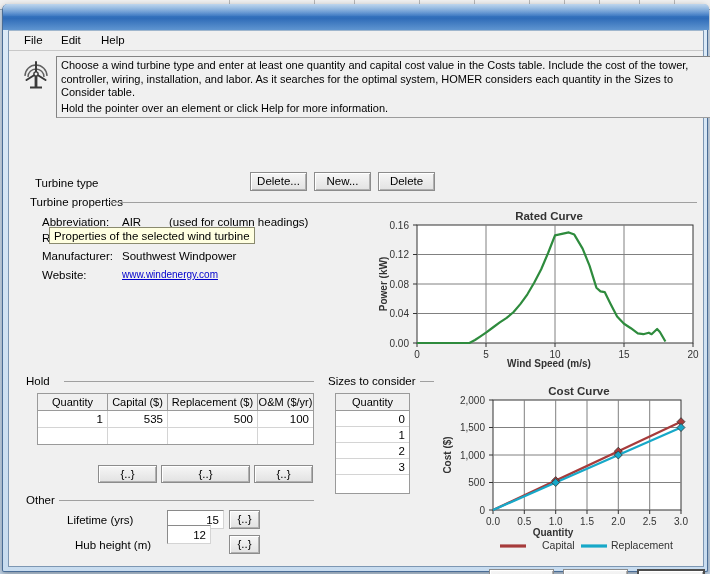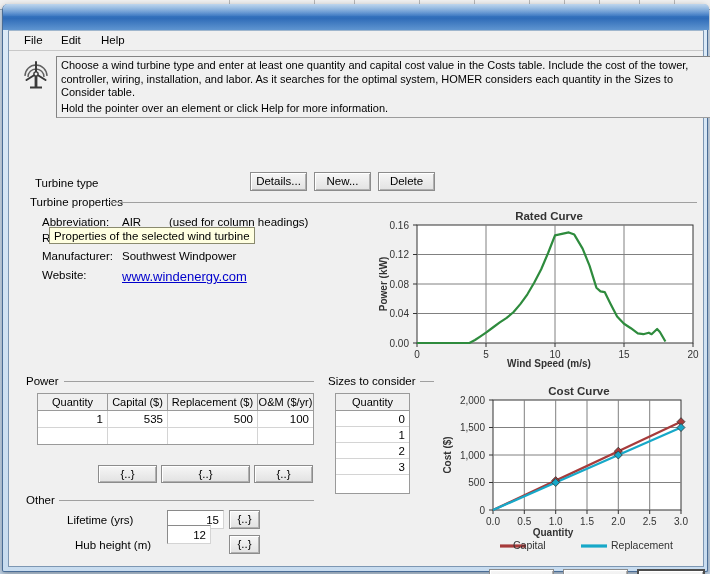--- a/index.html
+++ b/index.html
@@ -64,21 +64,21 @@
        box-shadow:inset 1px 1px 0 #fff, inset -1px -1px 0 #b0b0b0;}
   .btn.focus{border:2px solid #4d4d4d;}
   #btn-details{left:241px;top:141px;width:57px;height:19px;line-height:17px;}
   #btn-new{left:305px;top:141px;width:57px;height:19px;line-height:17px;}
   #btn-delete{left:369px;top:141px;width:57px;height:19px;line-height:17px;}
   
   .group-line{position:absolute;height:1px;background:#a0a0a0;}
   .group-title{position:absolute;font-size:11.5px;color:#000;background:#f0f0f0;padding:0 3px;}
   
   .prop-label{position:absolute;font-size:11.5px;color:#000;}
-  #website-link{position:absolute;font-size:13px;color:#0000cc;text-decoration:underline;}
+  #website-link{position:absolute;font-size:10px;color:#0000cc;text-decoration:underline;}
   #tooltip{position:absolute;left:40px;top:196px;height:17px;line-height:16px;
            background:#ffffe1;border:1px solid #8a8a6e;font-size:11.5px;color:#000;
            padding:0 4px;white-space:nowrap;box-sizing:border-box;}
   
   .chart-title{position:absolute;font-size:11.5px;font-weight:bold;color:#333;text-align:center;}
   .axis-label{position:absolute;font-size:10px;font-weight:bold;color:#333;}
   
   .tbl{position:absolute;border:1px solid #9a9a9a;background:#fff;box-sizing:border-box;}
   .tbl .hdr{background:#f0f0f0;font-size:11px;text-align:center;color:#000;
             border-right:1px solid #9a9a9a;border-bottom:1px solid #9a9a9a;box-sizing:border-box;}
@@ -140,21 +140,21 @@
       <circle cx="16" cy="16" r="2.1" fill="#efefef" stroke="#3a3a3a" stroke-width="1.4"></circle>
       <rect x="10" y="28.5" width="12" height="2" fill="#3a3a3a"></rect>
     </svg>
 
     <div id="descpanel">
       <div id="desc-text">Choose a wind turbine type and enter at least one quantity and capital cost value in the Costs table. Include the cost of the tower, controller, wiring, installation, and labor. As it searches for the optimal system, HOMER considers each quantity in the Sizes to Consider table.</div>
       <div id="desc-text2">Hold the pointer over an element or click Help for more information.</div>
     </div>
 
     <div id="ttype-label">Turbine type</div>
-    <div class="btn" id="btn-details">Details...</div>
+    <div class="btn" id="btn-details">Delete...</div>
     <div class="btn" id="btn-new">New...</div>
     <div class="btn" id="btn-delete">Delete</div>
 
     <div class="group-title" style="left:18px;top:165px;">Turbine properties</div>
     <div class="group-line" style="left:100px;top:171px;width:588px;"></div>
 
     <div class="prop-label" style="left:33px;top:185px;">Abbreviation:</div>
     <div class="prop-label" style="left:113px;top:185px;">AIR</div>
     <div class="prop-label" style="left:160px;top:185px;">(used for column headings)</div>
     <div class="prop-label" style="left:33px;top:201px;">Rated power:</div>
@@ -210,21 +210,21 @@
         <text x="111" y="151" font-family="Liberation Sans, sans-serif" font-size="10" fill="#333" text-anchor="middle">5</text>
         <text x="180" y="151" font-family="Liberation Sans, sans-serif" font-size="10" fill="#333" text-anchor="middle">10</text>
         <text x="249" y="151" font-family="Liberation Sans, sans-serif" font-size="10" fill="#333" text-anchor="middle">15</text>
         <text x="318" y="151" font-family="Liberation Sans, sans-serif" font-size="10" fill="#333" text-anchor="middle">20</text>
 
         <text x="12" y="77" font-family="Liberation Sans, sans-serif" font-size="10" font-weight="bold" fill="#333" text-anchor="middle" transform="rotate(-90 12 77)">Power (kW)</text>
       </svg>
       <div class="axis-label" style="left:420px;top:327px;width:240px;text-align:center;">Wind Speed (m/s)</div>
     </div>
 
-    <div class="group-title" style="left:14px;top:344px;">Power</div>
+    <div class="group-title" style="left:14px;top:344px;">Hold</div>
     <div class="group-line" style="left:55px;top:350px;width:250px;"></div>
 
     <div class="tbl" id="costs-table" style="left:28px;top:362px;width:277px;height:52px;">
       <div class="hdr" style="position:absolute;left:0;top:0;width:70px;height:17px;line-height:16px;">Quantity</div>
       <div class="hdr" style="position:absolute;left:70px;top:0;width:60px;height:17px;line-height:16px;">Capital ($)</div>
       <div class="hdr" style="position:absolute;left:130px;top:0;width:90px;height:17px;line-height:16px;">Replacement ($)</div>
       <div class="hdr" style="position:absolute;left:220px;top:0;width:55px;height:17px;line-height:16px;border-right:none;">O&amp;M ($/yr)</div>
 
       <div class="cell" style="position:absolute;left:0;top:17px;width:70px;height:17px;line-height:17px;">1</div>
       <div class="cell" style="position:absolute;left:70px;top:17px;width:60px;height:17px;line-height:17px;">535</div>
@@ -310,21 +310,21 @@
         <text x="212.7" y="142" font-family="Liberation Sans, sans-serif" font-size="10" fill="#333" text-anchor="middle">2.5</text>
         <text x="244" y="142" font-family="Liberation Sans, sans-serif" font-size="10" fill="#333" text-anchor="middle">3.0</text>
         <text x="14" y="72" font-family="Liberation Sans, sans-serif" font-size="10" font-weight="bold" fill="#333" text-anchor="middle" transform="rotate(-90 14 72)">Cost ($)</text>
       </svg>
       <div class="axis-label" style="left:450px;top:496px;width:188px;text-align:center;">Quantity</div>
 
       <div>
         <svg style="position:absolute;left:491px;top:513px;" width="26" height="4">
           <line x1="0" y1="2" x2="26" y2="2" stroke="#a63b3b" stroke-width="3.2"></line>
         </svg>
-        <div style="position:absolute;left:504px;top:508px;font-size:10.5px;color:#333;">Capital</div>
+        <div style="position:absolute;left:533px;top:508px;font-size:10.5px;color:#333;">Capital</div>
         <svg style="position:absolute;left:572px;top:513px;" width="26" height="4">
           <line x1="0" y1="2" x2="26" y2="2" stroke="#17a8c8" stroke-width="3.2"></line>
         </svg>
         <div style="position:absolute;left:602px;top:508px;font-size:10.5px;color:#333;">Replacement</div>
       </div>
     </div>
 
     <div class="group-title" style="left:14px;top:463px;">Other</div>
     <div class="group-line" style="left:50px;top:469px;width:255px;"></div>
 

